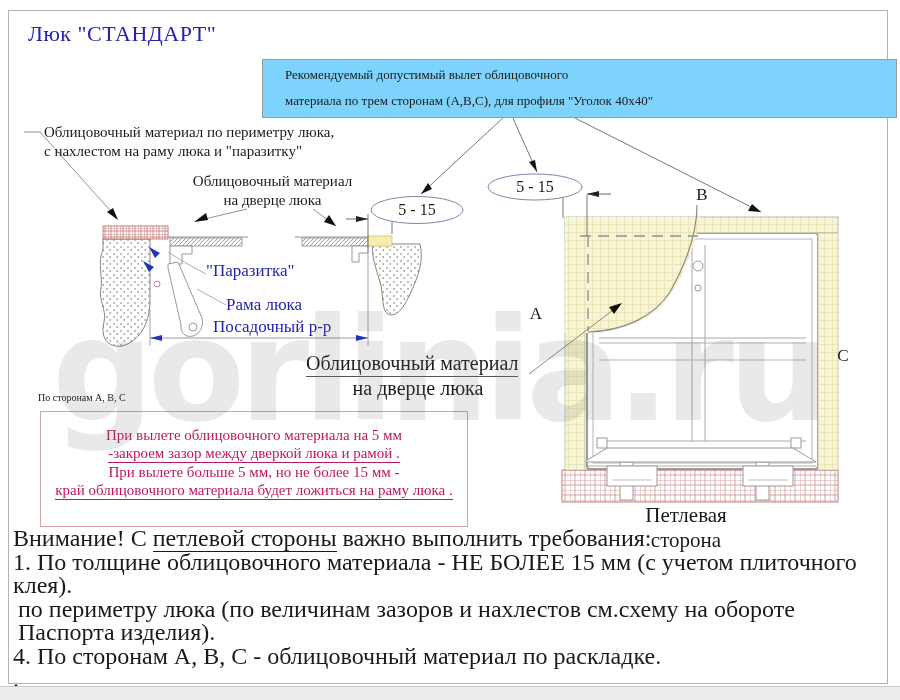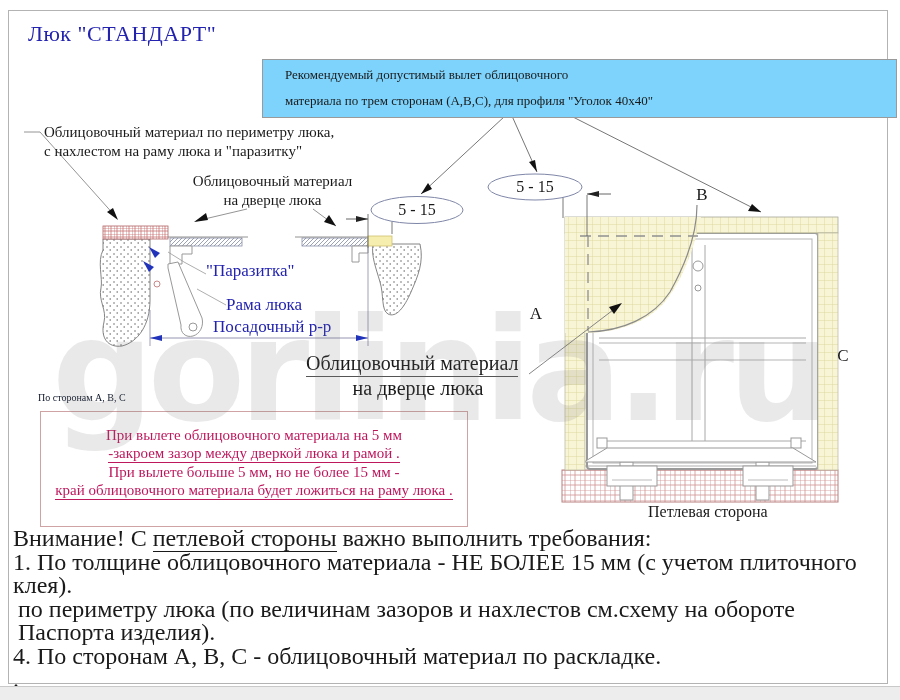--- a/index.html
+++ b/index.html
@@ -15,21 +15,21 @@
   .lbl2{left:175px;top:172px;width:195px;text-align:center;}
   .blue{color:#2323b0;font-size:17px;}
   .parasitka{left:206px;top:261px;}
   .rama{left:226px;top:295px;}
   .posad{left:213px;top:317px;}
   .dimtxt{font-size:16px;width:80px;text-align:center;}
   .dim1{left:377px;top:201px;}
   .dim2{left:495px;top:178px;}
   .letter{font-size:17px;width:22px;text-align:center;}
   .sideA{left:525px;top:304px;} .sideB{left:691px;top:185px;} .sideC{left:832px;top:346px;}
-  .hinge-side{left:648px;top:503px;width:140px;font-size:16px;}
+  .hinge-side{left:616px;top:503px;width:140px;text-align:center;font-size:21px;}
   .biglbl1{left:306px;top:352px;font-size:20px;border-bottom:1px solid #555;padding-bottom:1px;}
   .biglbl2{left:306px;top:377px;width:224px;text-align:center;font-size:20px;}
   .rednote-h{left:38px;top:392px;font-size:10px;color:#0f172a;}
   .redbox{left:40px;top:411px;width:426px;height:100px;border:1px solid #cfa3a3;
           color:#be185d;font-size:15px;line-height:18px;text-align:center;padding-top:14px;}
   .uline{border-bottom:1px solid currentColor;}
   .reqs{left:13px;top:527px;width:876px;font-size:24px;line-height:23.5px;}
   .reqs .indent{padding-left:5px;}
   .watermark{left:52px;top:288px;width:820px;font-family:"DejaVu Sans","Liberation Sans",sans-serif;
              font-weight:bold;font-size:142px;letter-spacing:-6px;color:rgba(120,120,120,0.16);

